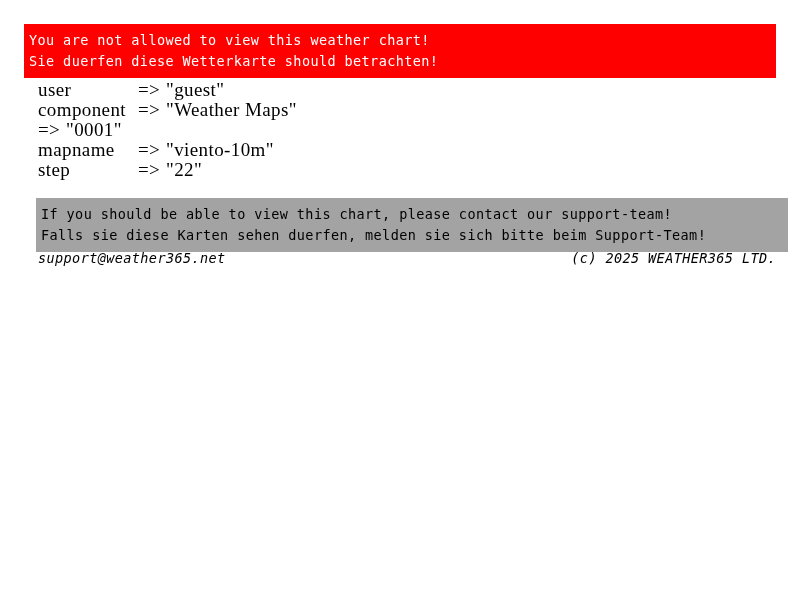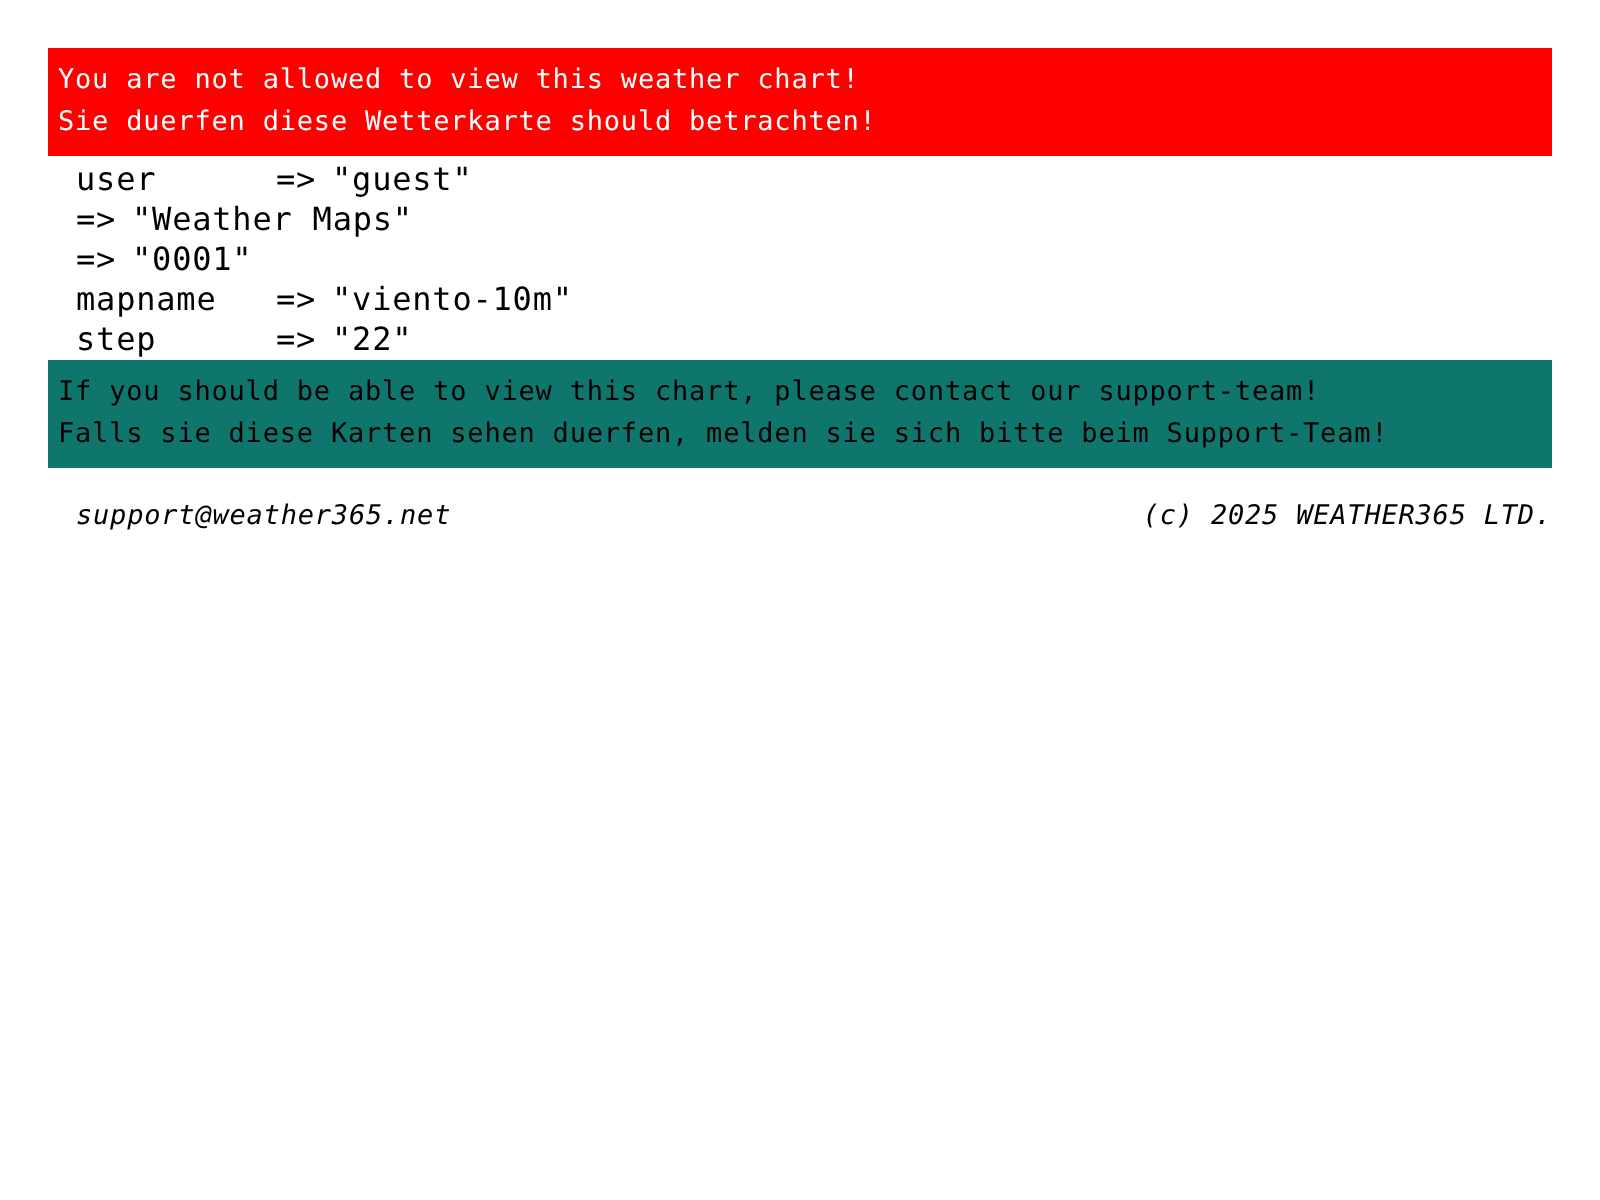--- a/index.html
+++ b/index.html
@@ -29,33 +29,35 @@
     line-height: 21px;
     font-size: 13.5px;
     letter-spacing: 0.4px;
   }
   .banner-error {
     top: 24px;
     background: #ff0000;
     color: #ffffff;
   }
   .banner-note {
-    top: 180px;
-    background: #0f766e;
+    top: 198px;
+    background: #a3a3a3;
     color: #000000;
+    margin-left: 12px;
   }
   .banner-line {
     white-space: pre;
   }
   .details {
     position: absolute;
     left: 38px;
     top: 80px;
-    font-size: 16px;
+    font-size: 19px;
     letter-spacing: 0.4px;
+    font-family: Liberation Serif, serif;
   }
   .detail-row {
     display: flex;
     height: 20px;
     line-height: 20px;
     white-space: pre;
   }
   .detail-key {
     width: 100px;
   }
@@ -91,20 +93,21 @@
     <div class="banner-line">Sie duerfen diese Wetterkarte should betrachten!</div>
   </div>
 
   <div class="details">
     <div class="detail-row">
       <span class="detail-key">user</span>
       <span class="detail-arrow">=&gt;</span>
       <span class="detail-val">"guest"</span>
     </div>
     <div class="detail-row">
+      <span class="detail-key">component</span>
       <span class="detail-arrow">=&gt;</span>
       <span class="detail-val">"Weather Maps"</span>
     </div>
     <div class="detail-row">
       <span class="detail-arrow">=&gt;</span>
       <span class="detail-val">"0001"</span>
     </div>
     <div class="detail-row">
       <span class="detail-key">mapname</span>
       <span class="detail-arrow">=&gt;</span>

